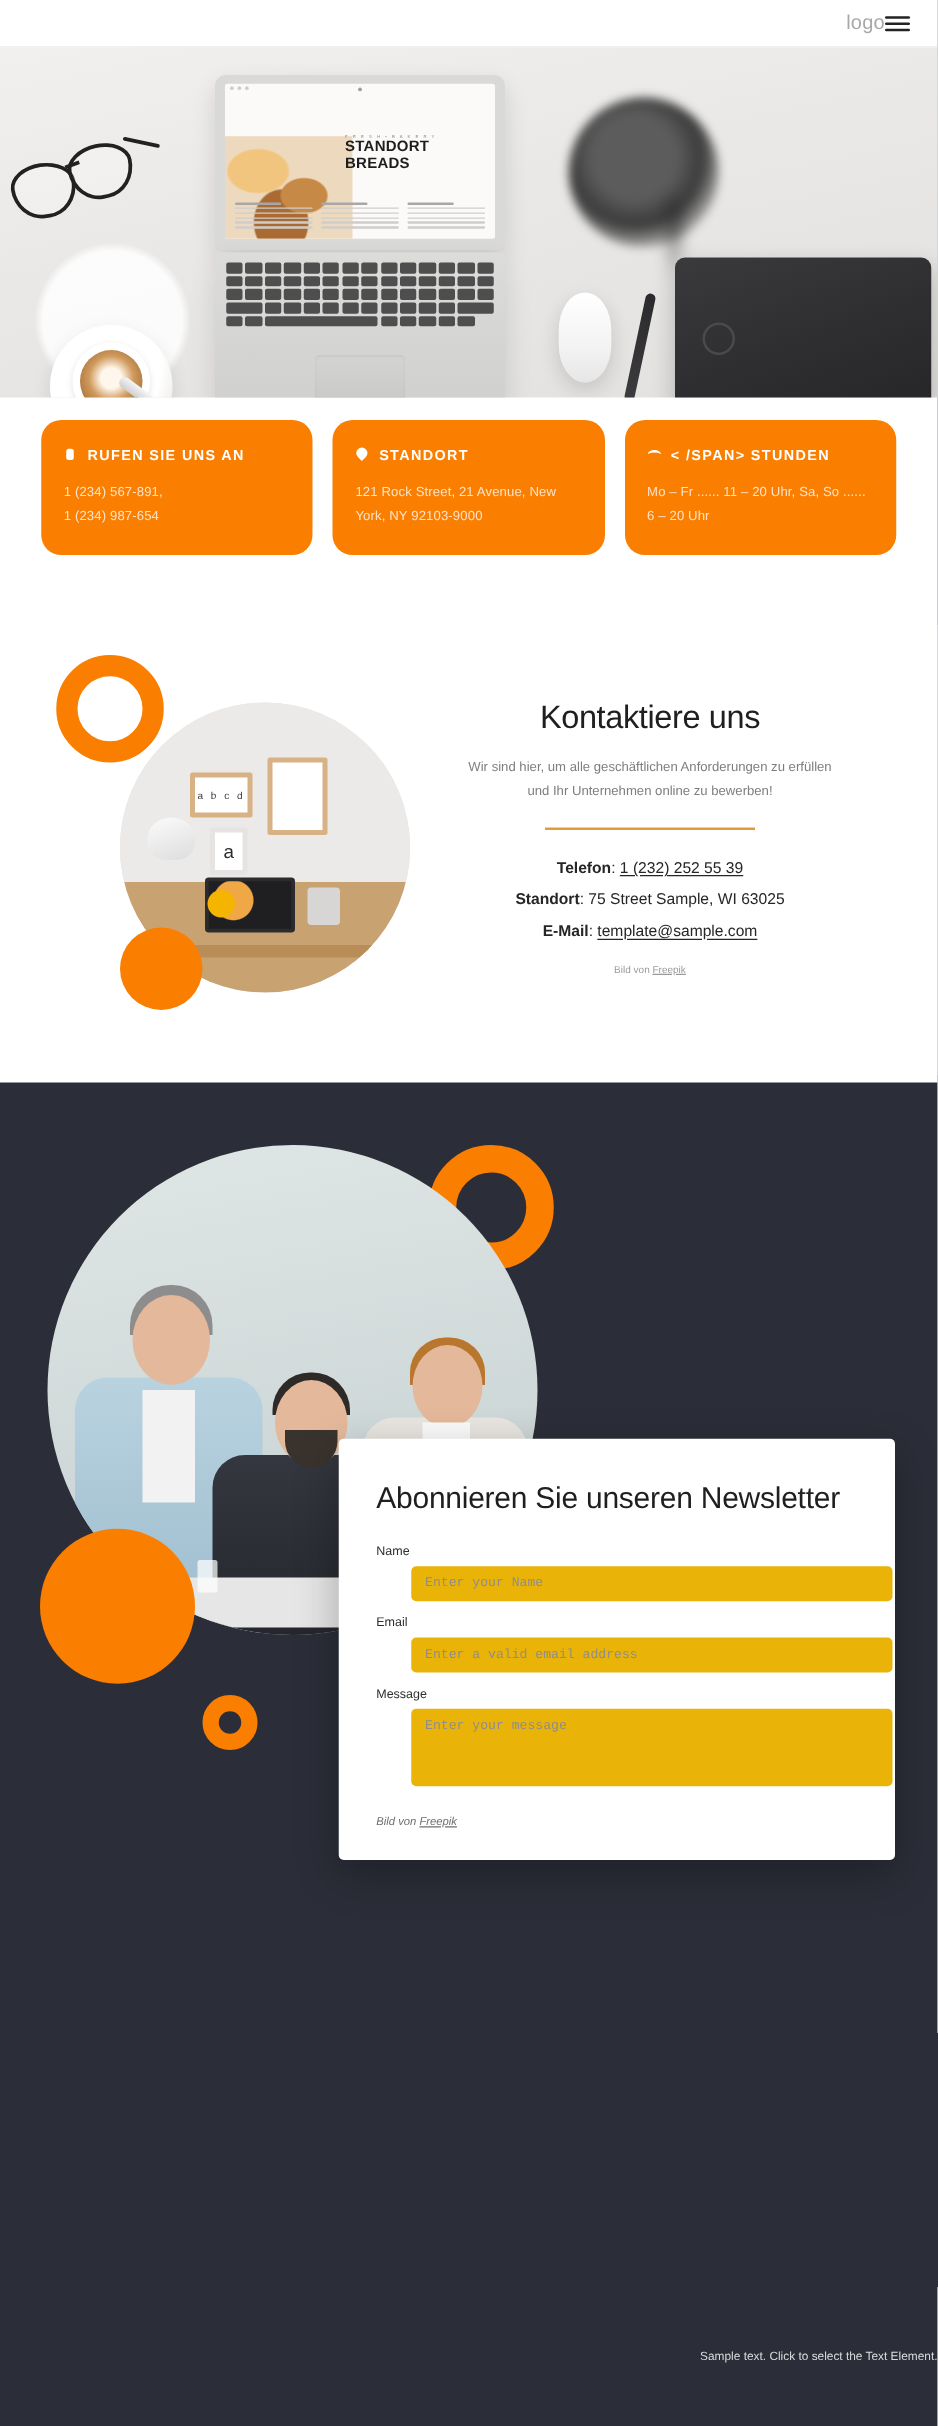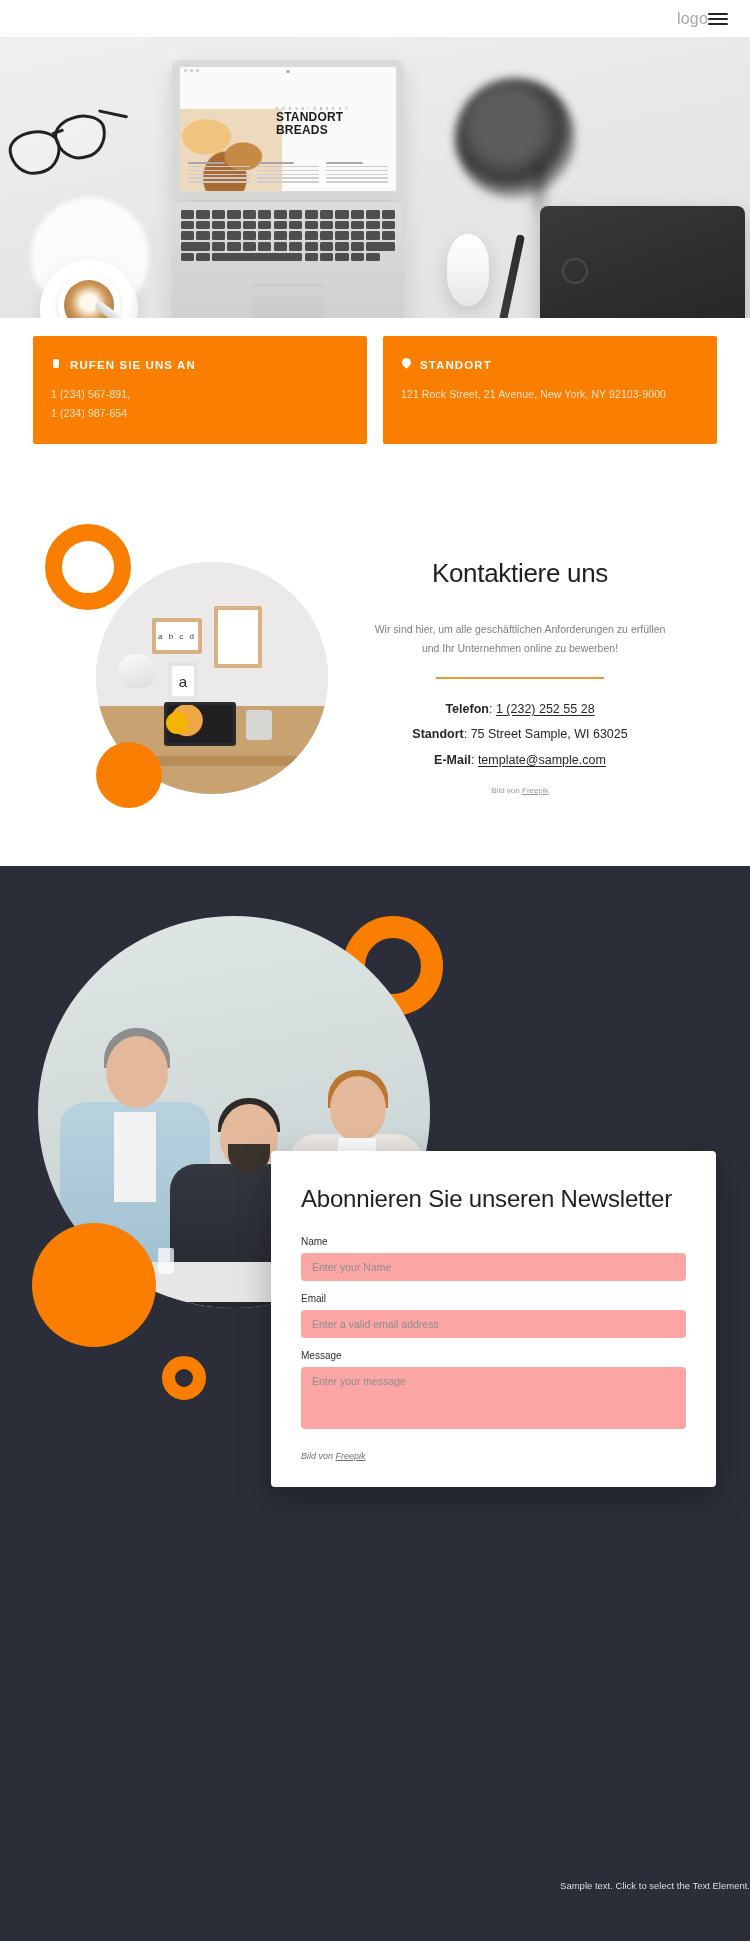--- a/index.html
+++ b/index.html
@@ -173,21 +173,21 @@
     background: linear-gradient(180deg,#2b2b2d,#3c3c3e);
     transform: rotate(12deg);
   }
 
   
   .cards {
     position: absolute; left: 0; right: 0; top: 336px;
     display: flex; gap: 16px; padding: 0 33px;
   }
   .card {
-    flex: 1; background: #fa7e00; border-radius: 2px; padding: 22px 18px 20px;
+    flex: 1; background: #fa7e00; border-radius: 16px; padding: 22px 18px 20px;
     min-height: 90px;
   }
   .card-head {
     display: flex; align-items: center; gap: 8px;
     color: #ffffff; font-weight: 700; font-size: 11.5px; letter-spacing: 1.1px;
     margin-bottom: 14px;
   }
   .card-ico { width: 11px; height: 13px; position: relative; flex: none; }
   .pin-ico:before {
     content:""; position:absolute; left:1px; top:0; width:9px; height:9px; border-radius:50% 50% 50% 0;
@@ -244,21 +244,21 @@
     background:#f4b400; z-index:3;
   }
   .cp-cups { position:absolute; left:150px; top:148px; width:26px; height:30px; background:#d8d6d4; border-radius:3px; }
   .cp-desk { position:absolute; left:0; right:0; bottom:28px; height:10px; background:#b98d57; }
   .dot-orange {
     position: absolute; left: 96px; top: 242px; width: 66px; height: 66px; border-radius: 50%;
     background: #fa7e00;
   }
   .contact-right { position: absolute; left: 344px; top: 58px; width: 352px; text-align: center; }
   .contact-title {
-    font-size: 26px; font-weight: 400; color: #1f1f1f; letter-spacing: -.3px; margin-bottom: 31px;
+    font-size: 26px; font-weight: 400; color: #1f1f1f; letter-spacing: -.3px; margin-bottom: 16px;
   }
   .contact-sub {
     font-size: 10.5px; color: #7e7e7e; line-height: 1.85; padding: 0 22px; margin-bottom: 18px;
   }
   .divider { width: 168px; height: 2px; background: #e39b3a; margin: 0 auto 18px; }
   .contact-line { font-size: 12.5px; color: #262626; line-height: 2.05; }
   .contact-line b { font-weight: 700; }
   .contact-line u { text-decoration: underline; text-underline-offset: 2px; }
   .credit { font-size: 8px; color: #9a9a9a; margin-top: 12px; }
   .credit u { text-decoration: underline; }
@@ -307,23 +307,24 @@
     border-radius: 4px; padding: 32px 30px 26px;
     box-shadow: 0 12px 34px rgba(0,0,0,.28);
   }
   .form-title {
     font-size: 24px; font-weight: 400; color: #1f1f1f; line-height: 1.3; margin-bottom: 22px;
     letter-spacing: -.2px;
   }
   .field { margin-bottom: 12px; }
   .field label { display:block; font-size: 10px; font-weight:400; color:#2e2e2e; margin-bottom: 6px; }
   .field input, .field textarea {
-    width: 100%; background: #fca5a5; border: none; border-radius: 4px;
+    width: 100%; background: #eab308; border: none; border-radius: 4px;
     padding: 8px 11px; font-size: 10.5px; color: #3a3a3a;
-    font-family: Liberation Sans, sans-serif;
+    font-family: Liberation Mono, monospace;
+    margin-left: 28px;
   }
   .field input::placeholder, .field textarea::placeholder { color: #8d8d8d; }
   .field textarea { height: 62px; resize: none; }
   .submit {
     width: 100%; background: #fa7e00; border: none; border-radius: 4px; color: #fff;
     font-size: 10.5px; font-weight: 700; letter-spacing: 1.6px; padding: 13px 0;
     margin-top: 6px; cursor: pointer; font-family: "Liberation Sans", sans-serif;
   }
   .form-credit { font-size: 9px; font-style: italic; color: #6f6f6f; margin-top: 18px; }
   .form-credit u { text-decoration: underline; }
@@ -495,20 +496,27 @@
   </div>
 
   <div class="card">
     <div class="card-head">
       <span class="card-ico pin-ico"></span>
       <span>STANDORT</span>
     </div>
     <div class="card-body">121 Rock Street, 21 Avenue, New York, NY 92103-9000</div>
   </div>
 
+  <div class="card">
+    <div class="card-head">
+      <span class="card-ico clock-ico"></span>
+      <span>&lt; /SPAN&gt; STUNDEN</span>
+    </div>
+    <div class="card-body">Mo – Fr ...... 11 – 20 Uhr, Sa, So  ...... 6 – 20 Uhr</div>
+  </div>
 
 </div>
 
 <div class="contact">
 
   <div class="ring-outline"></div>
 
   <div class="contact-photo">
     <div class="cp-wall"></div>
     <div class="cp-frame cp-f1"></div>
@@ -522,21 +530,21 @@
   </div>
 
   <div class="dot-orange"></div>
 
   <div class="contact-right">
     <div class="contact-title">Kontaktiere uns</div>
     <div class="contact-sub">Wir sind hier, um alle geschäftlichen Anforderungen zu erfüllen und Ihr Unternehmen online zu bewerben!</div>
     <div class="divider"></div>
 
     <div class="contact-line">
-      <b>Telefon</b><span>: </span><u>1 (232) 252 55 28</u>
+      <b>Telefon</b><span>: </span><u>1 (232) 252 55 39</u>
     </div>
     <div class="contact-line">
       <b>Standort</b><span>: </span><span>75 Street Sample, WI 63025</span>
     </div>
     <div class="contact-line">
       <b>E-Mail</b><span>: </span><u>template@sample.com</u>
     </div>
 
     <div class="credit">
       <span>Bild von</span>

